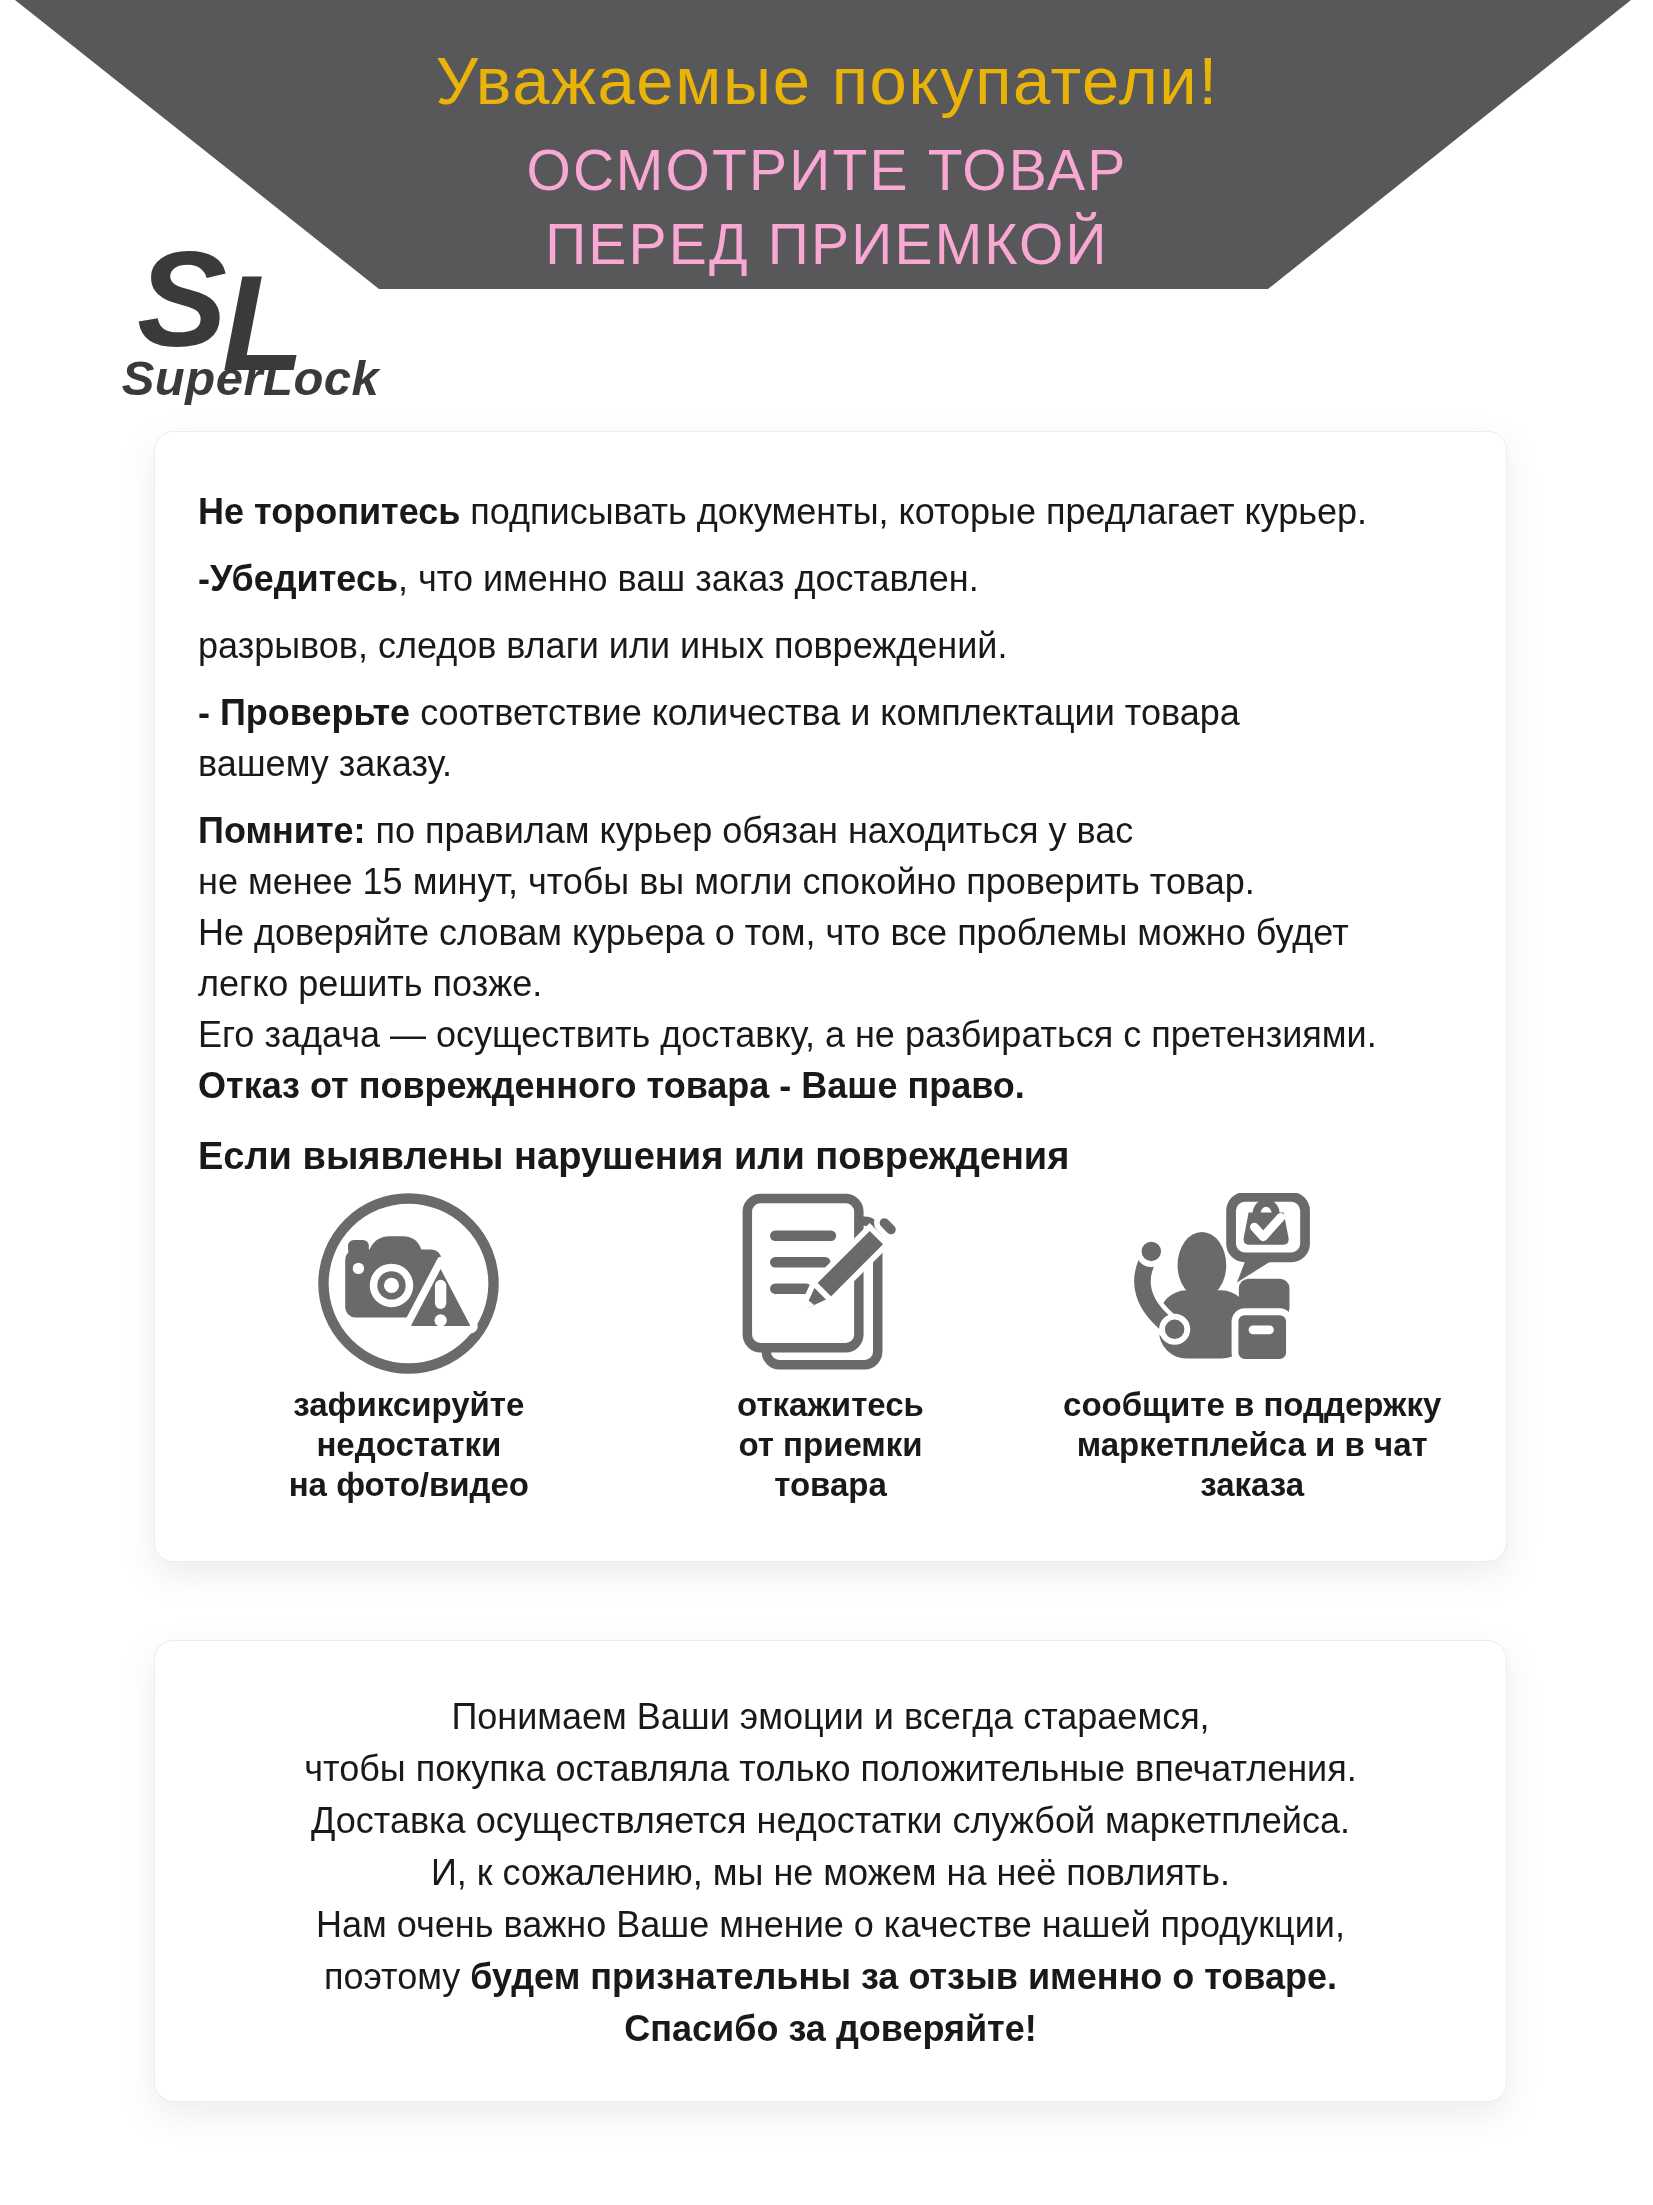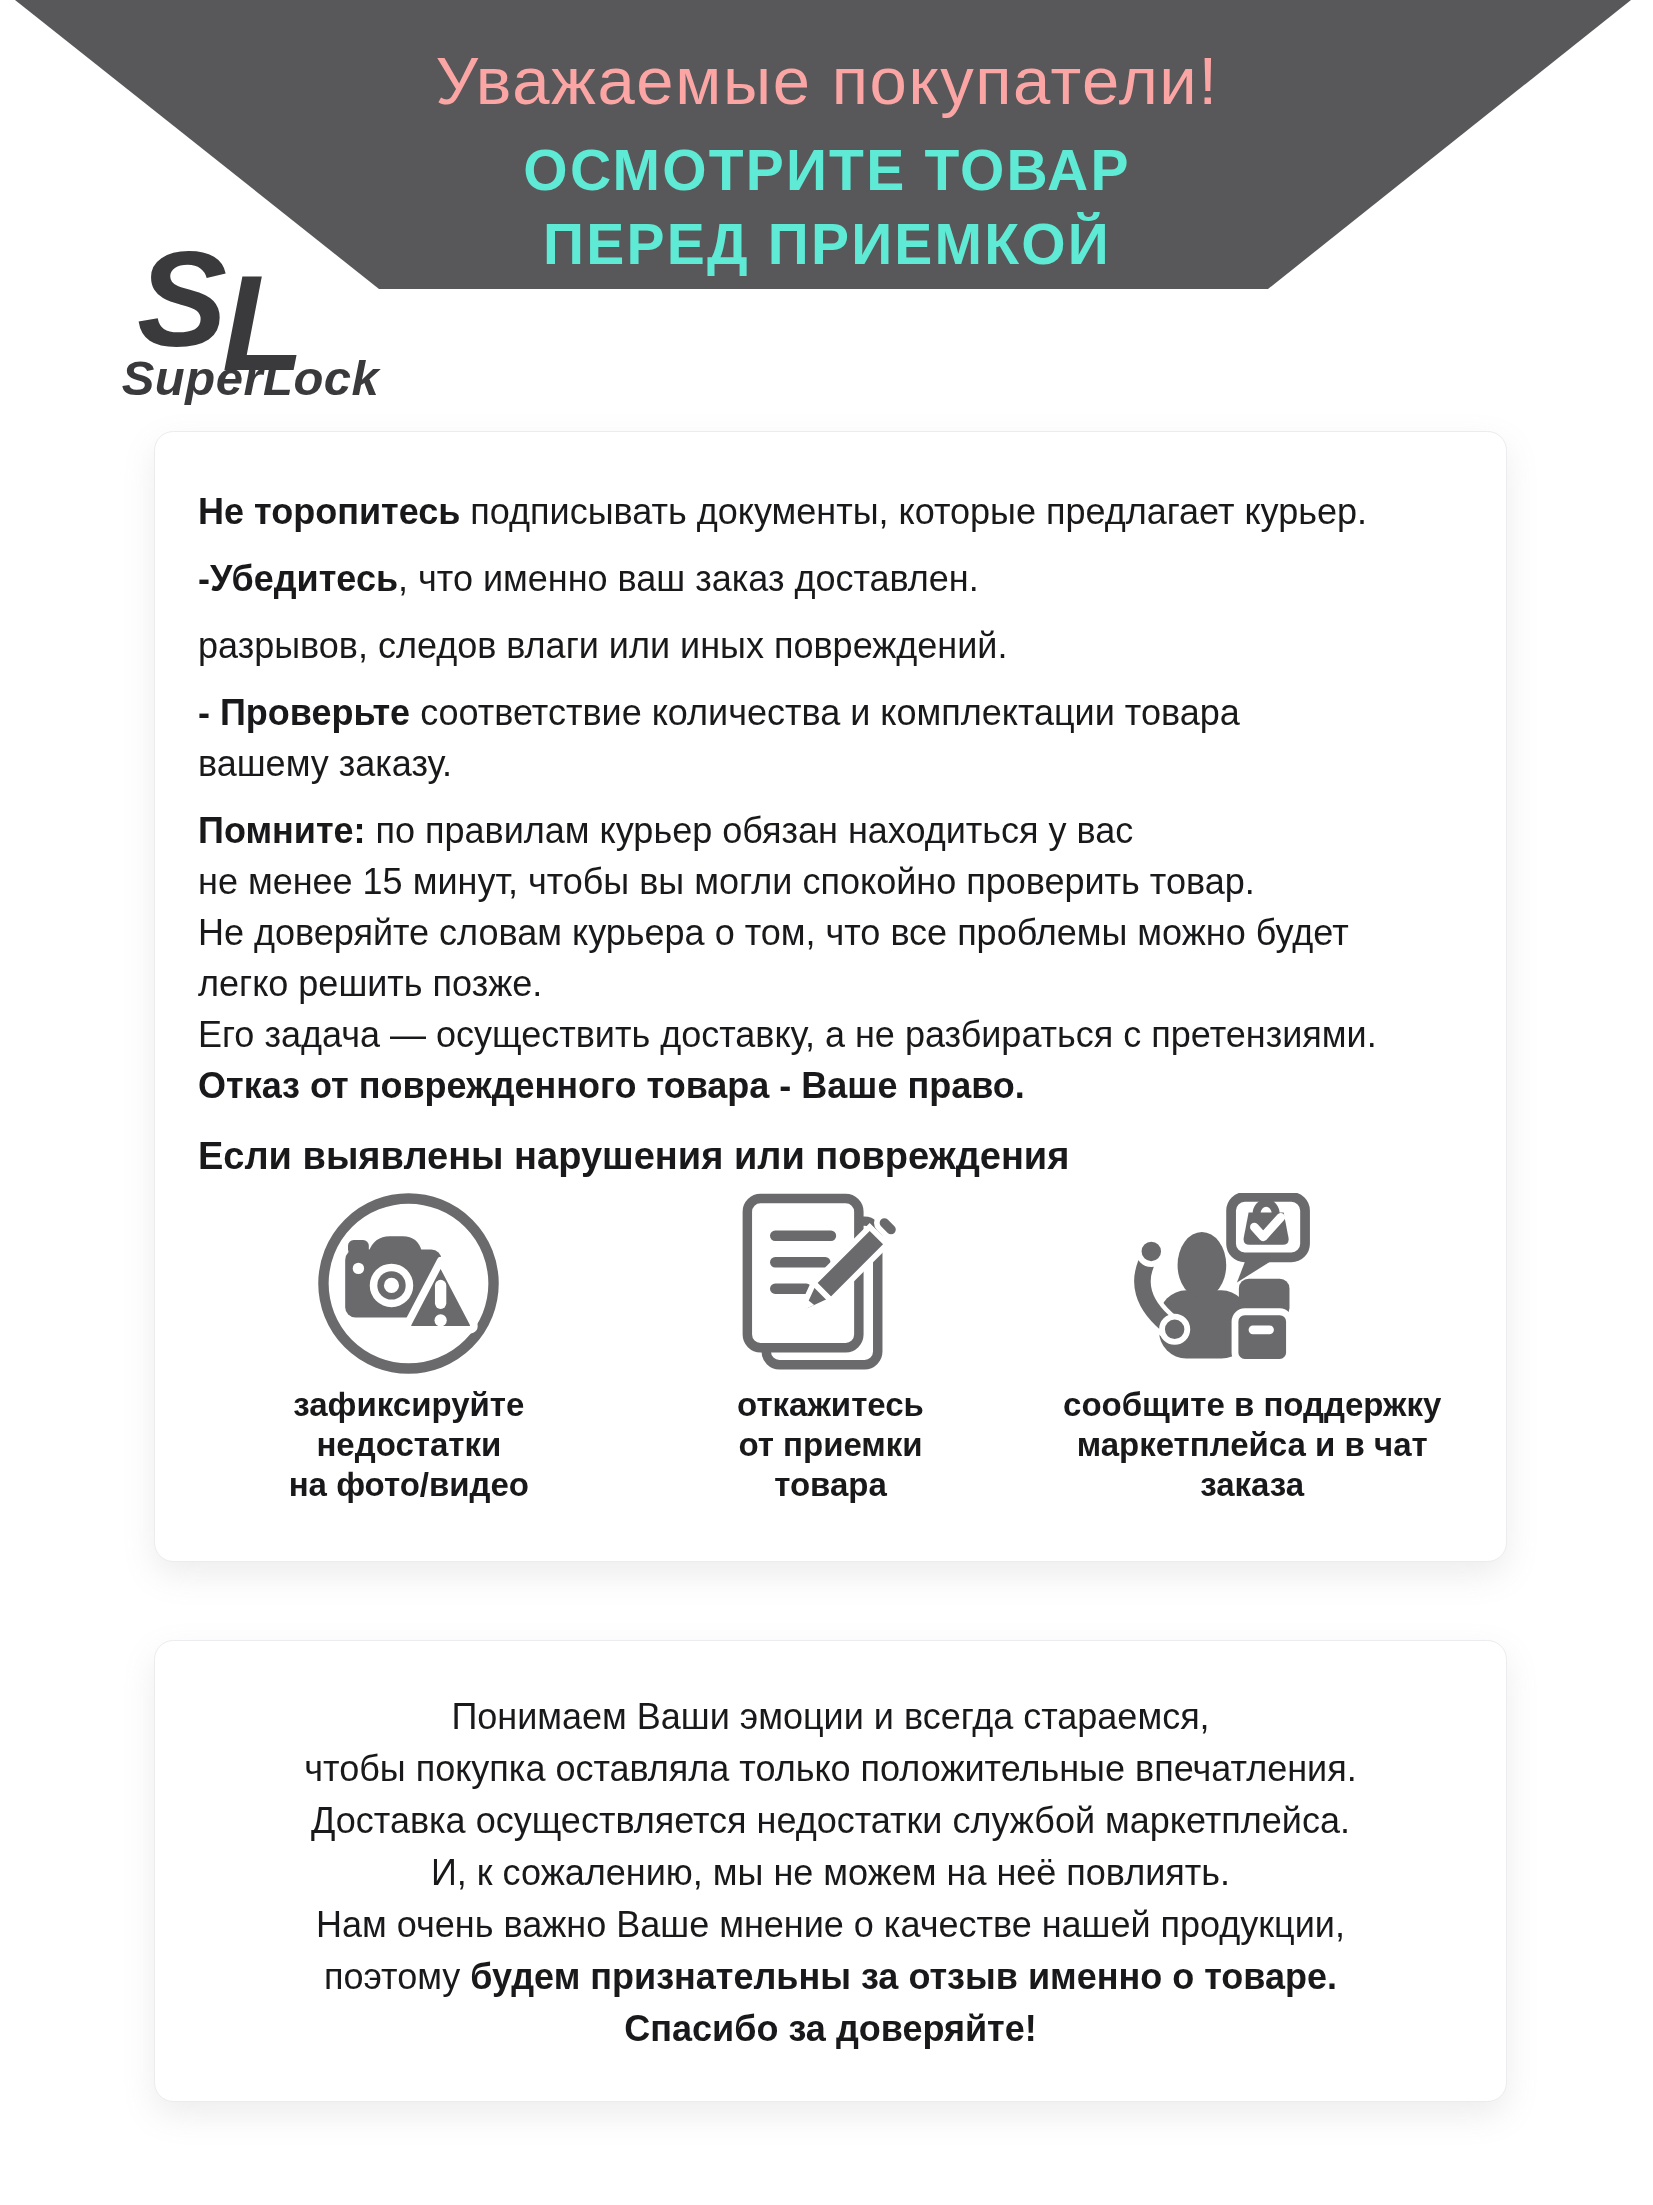--- a/index.html
+++ b/index.html
@@ -10,24 +10,24 @@
   }
   
   .banner{
     position:absolute;left:0;top:0;width:1654px;height:289px;
     background:var(--banner-bg,#58585a);
     clip-path:polygon(15px 0,1631px 0,1268px 289px,379px 289px);
     display:flex;flex-direction:column;align-items:center;
     padding-top:42px;box-sizing:border-box;text-align:center;
   }
   .banner-greeting{
-    font-size:67px;line-height:1.15;color:#fca5a5;font-weight:400;letter-spacing:1.6px;
+    font-size:67px;line-height:1.15;color:#eab308;font-weight:400;letter-spacing:1.6px;
   }
   .banner-title{
-    font-size:57px;line-height:1.3;color:#5eead4;font-weight:700;letter-spacing:2.2px;
+    font-size:57px;line-height:1.3;color:#f9a8d4;font-weight:400;letter-spacing:2.2px;
   }
   .banner-title.first{margin-top:14px;}
   
   .logo{position:absolute;left:105px;top:232px;width:291px;height:178px;color:var(--logo-color,#3a3a3d);}
   .logo-monogram{position:absolute;left:0;top:0;width:100%;height:162px;
     font-style:italic;font-weight:800;font-size:135px;line-height:1;}
   .sl-s{position:absolute;left:32px;top:0;}
   .sl-l{position:absolute;left:117px;top:24px;}
   .logo-wordmark{position:absolute;left:0;top:118px;width:100%;text-align:center;
     font-style:italic;font-weight:700;font-size:49px;letter-spacing:0.5px;}

